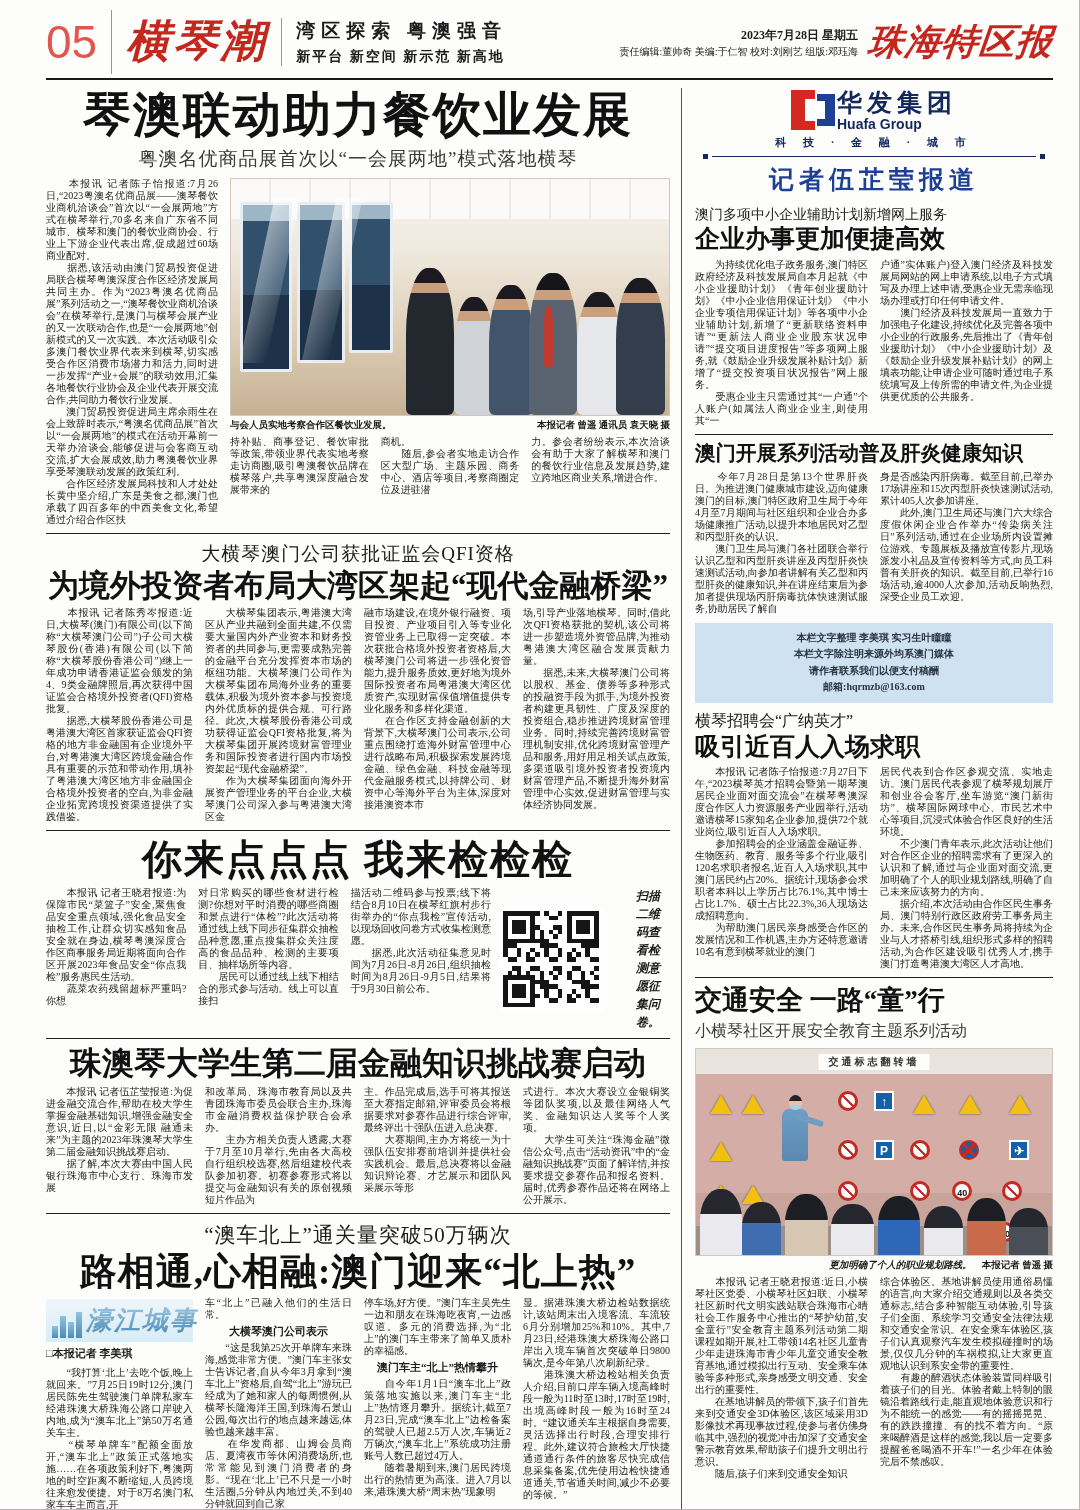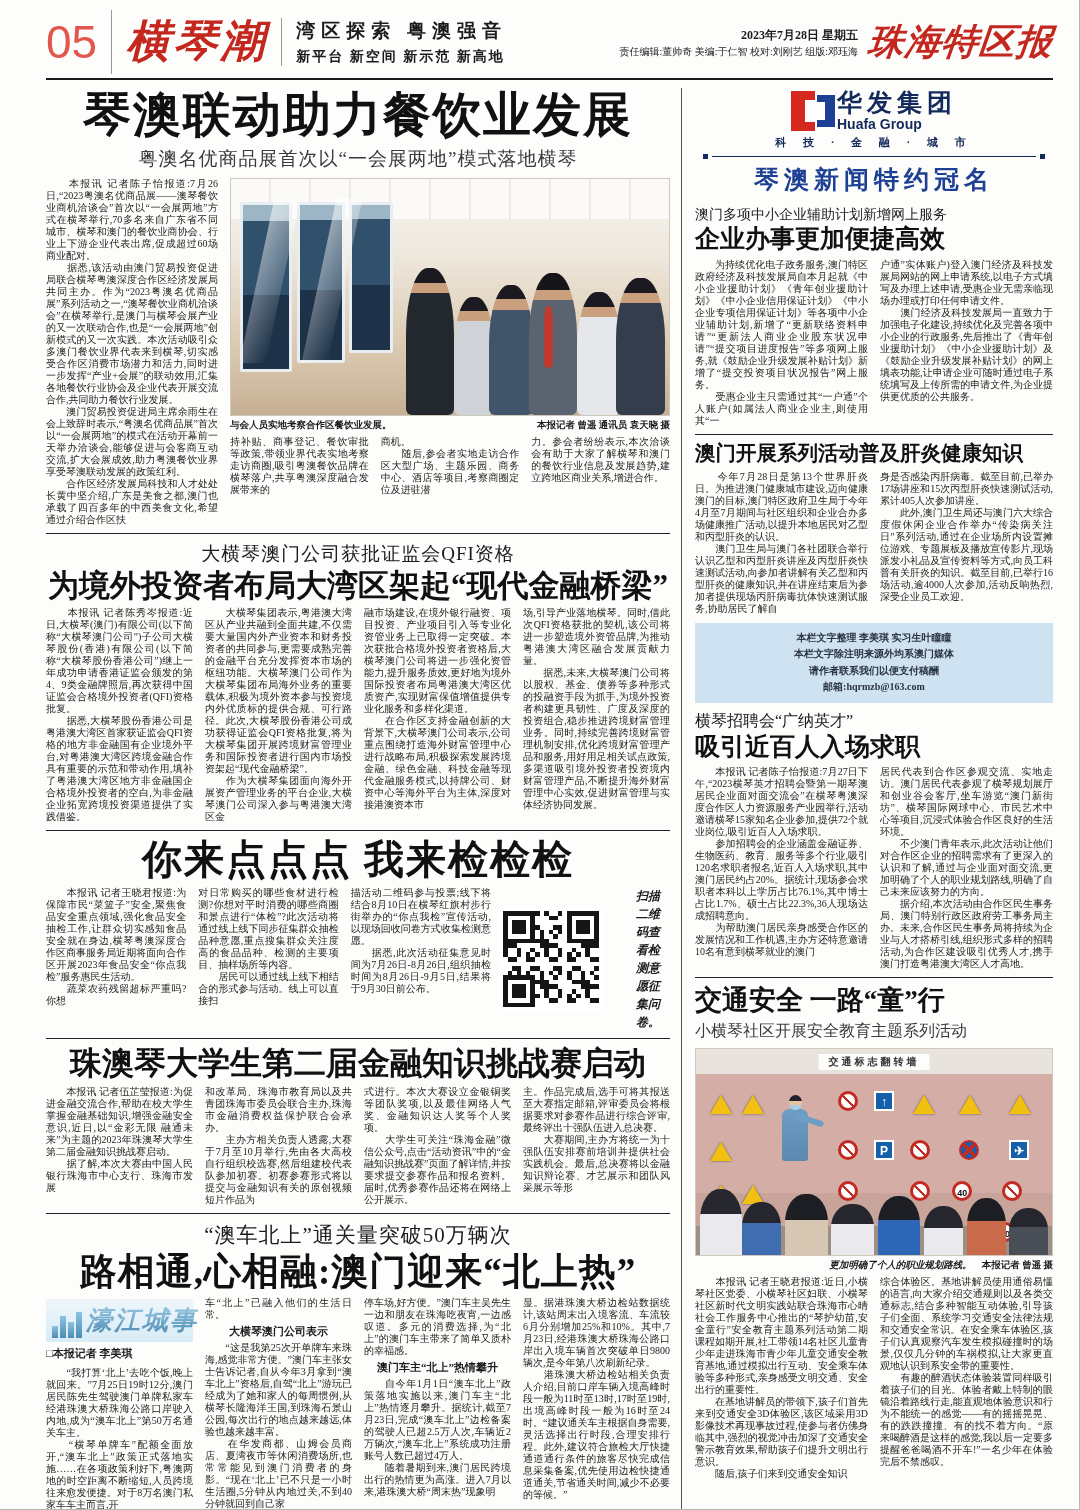--- a/index.html
+++ b/index.html
@@ -59,21 +59,21 @@
   
   .hj-logo{display:flex;align-items:flex-end;gap:4px;margin:2px 0 4px;
     background:linear-gradient(180deg,#eef6fb,#d8ecf6);padding:4px 6px;}
   .hj-bars{display:flex;align-items:flex-end;gap:2px;}
   .hj-bars i{display:block;width:6px;background:linear-gradient(180deg,#8fc3e0,#4a8cb5);}
   .hj-text{font-size:26px;font-weight:bold;font-style:italic;letter-spacing:2px;
     background:linear-gradient(180deg,#9ecbe4,#4787b1);-webkit-background-clip:text;background-clip:text;color:transparent;white-space:nowrap;}
   .byline{font-size:11px;font-weight:bold;margin:4px 0 6px;}
   
   .huafa{ text-align:center;padding:2px 0 6px;}
-  .hf-row{display:flex;justify-content:center;align-items:center;gap:2px;}
+  .hf-row{display:flex;justify-content:center;gap:2px;}
   .hf-logo{position:relative;width:44px;height:40px;flex:0 0 auto;}
   .hf-red{position:absolute;left:0;top:0;width:24px;height:40px;background:#d5281e;}
   .hf-red::after{content:"";position:absolute;right:-2px;top:9px;width:12px;height:22px;background:#fff;}
   .hf-blue{position:absolute;right:0;top:4px;width:18px;height:32px;background:#1d3f94;}
   .hf-blue::after{content:"";position:absolute;left:-2px;top:7px;width:10px;height:18px;background:#fff;}
   .hf-names{text-align:left;}
   .hf-cn{font-size:25px;font-weight:bold;color:#13295c;letter-spacing:5px;line-height:1.05;}
   .hf-en{font-family:"Liberation Sans",sans-serif;font-size:14px;font-weight:bold;color:#13295c;}
   .hf-tag{font-size:11px;font-weight:bold;color:#13295c;letter-spacing:7px;margin-top:3px;}
   .hf-line{display:flex;align-items:center;gap:4px;margin:4px 8px;}
@@ -419,24 +419,24 @@
 
       <div class="rule"></div>
 
       <section>
         <h2 class="h-main" style="font-size:32px;">珠澳琴大学生第二届金融知识挑战赛启动</h2>
         <div class="colrow">
           <div class="col bodytext">　　本报讯 记者伍芷莹报道:为促进金融交流合作,帮助在校大学生掌握金融基础知识,增强金融安全意识,近日,以“金彩无限 融通未来”为主题的2023年珠澳琴大学生第二届金融知识挑战赛启动。
 　　据了解,本次大赛由中国人民银行珠海市中心支行、珠海市发展</div>
           <div class="col bodytext">和改革局、珠海市教育局以及共青团珠海市委员会联合主办,珠海市金融消费权益保护联合会承办。
 　　主办方相关负责人透露,大赛于7月至10月举行,先由各大高校自行组织校选赛,然后组建校代表队参加初赛。初赛参赛形式将以提交与金融知识有关的原创视频短片作品为</div>
+          <div class="col bodytext">主。作品完成后,选手可将其报送至大赛指定邮箱,评审委员会将根据要求对参赛作品进行综合评审,最终评出十强队伍进入总决赛。
+　　大赛期间,主办方将统一为十强队伍安排赛前培训并提供社会实践机会。最后,总决赛将以金融知识辩论赛、才艺展示和团队风采展示等形</div>
           <div class="col bodytext">式进行。本次大赛设立金银铜奖等团队奖项,以及最佳网络人气奖、金融知识达人奖等个人奖项。
 　　大学生可关注“珠海金融”微信公众号,点击“活动资讯”中的“金融知识挑战赛”页面了解详情,并按要求提交参赛作品和报名资料。届时,优秀参赛作品还将在网络上公开展示。</div>
-          <div class="col bodytext">主。作品完成后,选手可将其报送至大赛指定邮箱,评审委员会将根据要求对参赛作品进行综合评审,最终评出十强队伍进入总决赛。
-　　大赛期间,主办方将统一为十强队伍安排赛前培训并提供社会实践机会。最后,总决赛将以金融知识辩论赛、才艺展示和团队风采展示等形</div>
         </div>
       </section>
 
       <div class="rule"></div>
 
       <section>
         <div class="h-kicker" style="font-size:21px;">“澳车北上”通关量突破50万辆次</div>
         <h2 class="h-main" style="font-size:37px;letter-spacing:1px;">路相通,心相融:澳门迎来“北上热”</h2>
         <div class="colrow">
           <div class="col">
@@ -483,21 +483,21 @@
             <div class="hf-cn">华发集团</div>
             <div class="hf-en">Huafa Group</div>
           </span>
         </div>
         <div class="hf-tag">科 技 · 金 融 · 城 市</div>
         <div class="hf-line">
             <span class="sq"></span>
             <span class="ln"></span>
             <span class="sq"></span>
           </div>
-        <div class="hf-sponsor">琴澳新闻特约冠名</div>
+        <div class="hf-sponsor">记者伍芷莹报道</div>
       </div>
 
       <section>
         <div class="r-kicker">澳门多项中小企业辅助计划新增网上服务</div>
         <h3 class="r-head">企业办事更加便捷高效</h3>
         <div class="colrow">
           <div class="col bodytext">　　为持续优化电子政务服务,澳门特区政府经济及科技发展局自本月起就《中小企业援助计划》《青年创业援助计划》《中小企业信用保证计划》《中小企业专项信用保证计划》等各项中小企业辅助计划,新增了“更新联络资料申请”“更新法人商业企业股东状况申请”“提交项目进度报告”等多项网上服务,就《鼓励企业升级发展补贴计划》新增了“提交投资项目状况报告”网上服务。
 　　受惠企业主只需通过其“一户通”个人账户(如属法人商业企业主,则使用其“一</div>
           <div class="col bodytext">户通”实体账户)登入澳门经济及科技发展局网站的网上申请系统,以电子方式填写及办理上述申请,受惠企业无需亲临现场办理或打印任何申请文件。
 　　澳门经济及科技发展局一直致力于加强电子化建设,持续优化及完善各项中小企业的行政服务,先后推出了《青年创业援助计划》《中小企业援助计划》及《鼓励企业升级发展补贴计划》的网上填表功能,让申请企业可随时通过电子系统填写及上传所需的申请文件,为企业提供更优质的公共服务。</div>

